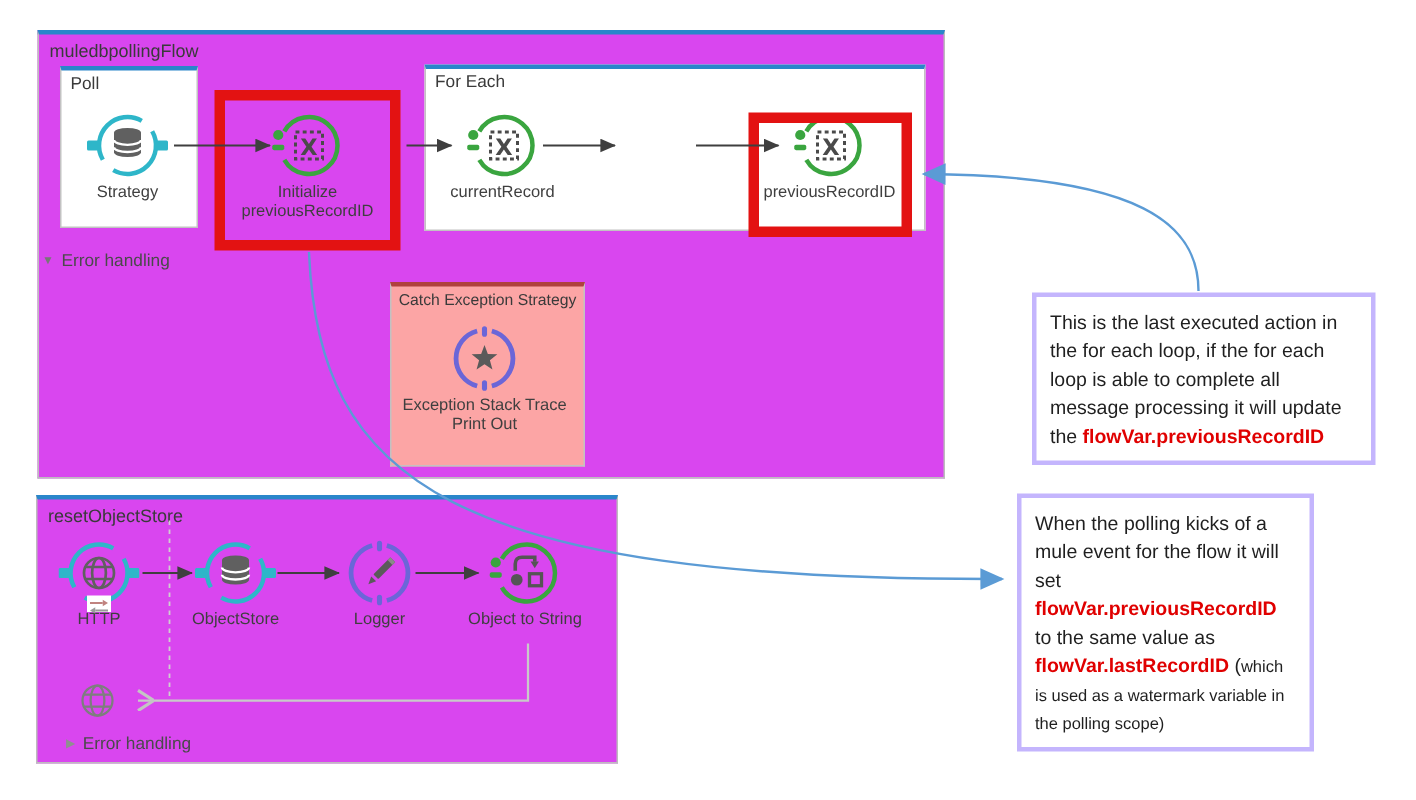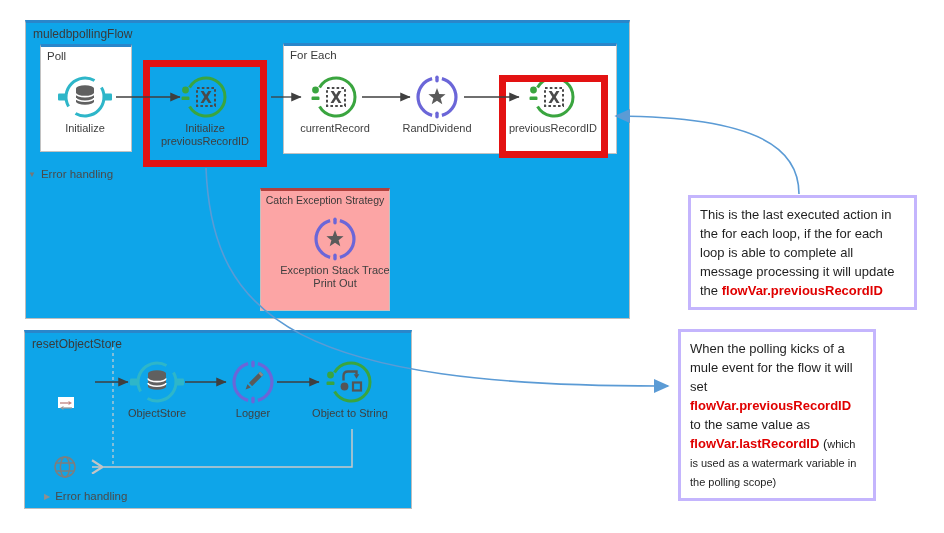--- a/index.html
+++ b/index.html
@@ -1,18 +1,18 @@
 <!DOCTYPE html>
 <html><head>
 <meta charset="utf-8">
 <style>
   html,body{margin:0;padding:0;background:#fff;font-family:"Liberation Sans",sans-serif;}
   #canvas{position:relative;width:944px;height:533px;background:#fff;overflow:hidden;}
 
-  .flow-container{position:absolute;background:#0ea5e9;border:1px solid #bdbdbd;border-top:3px solid #2a86ca;}
+  .flow-container{position:absolute;background:#d946ef;border:1px solid #bdbdbd;border-top:3px solid #2a86ca;}
   .flow-title{position:absolute;left:7px;top:4px;font-size:12px;color:#3a3a3a;white-space:nowrap;}
   .scope-box{position:absolute;background:#fff;border:1px solid #c2c2c2;border-top:3px solid #2a86ca;}
   .scope-title{position:absolute;left:6px;top:3px;font-size:11.5px;color:#3a3a3a;white-space:nowrap;}
   .catch-box{position:absolute;background:#fca5a5;border:1px solid #c2c2c2;border-top:3px solid #b0413e;}
   .catch-title{position:absolute;left:0;right:0;top:3px;font-size:10.5px;color:#3a3a3a;text-align:center;white-space:nowrap;}
 
   .node{position:absolute;text-align:center;}
   .node svg.ic{display:block;margin:0 auto;}
   .nlabel{margin-top:3px;font-size:11px;line-height:13px;color:#3f3f3f;}
 
@@ -62,21 +62,21 @@
         <path d="M12.5 38.45 A19 19 0 0 0 38.45 12.5"></path>
       </g>
       <rect x="-5" y="18.6" width="8" height="6.8" rx="1" fill="#2eb6c9"></rect>
       <rect x="41" y="18.6" width="8" height="6.8" rx="1" fill="#2eb6c9"></rect>
       <g fill="#606060">
         <ellipse cx="22" cy="13.5" rx="9" ry="3.2"></ellipse>
         <path d="M13 13.5 h18 v13 a9 3.2 0 0 1 -18 0 z"></path>
       </g>
       <path d="M13 18.4 a9 3.2 0 0 0 18 0 M13 23.1 a9 3.2 0 0 0 18 0" stroke="#fff" stroke-width="1.6" fill="none"></path>
     </svg>
-    <div class="nlabel">Initialize</div>
+    <div class="nlabel">Strategy</div>
   </div>
 
   <div class="node z2" style="left:150px;top:75px;width:110px;">
     <svg class="ic" width="54" height="44" viewBox="-6 0 54 44">
       <path d="M5.55 12.5 A19 19 0 1 1 5.55 31.5" stroke="#3aa53f" stroke-width="3" fill="none"></path>
       <circle cx="1.5" cy="15" r="3.4" fill="#3aa53f"></circle>
       <rect x="-2.5" y="21.5" width="8" height="3.6" rx="1.2" fill="#3aa53f"></rect>
       <rect x="13" y="13" width="18" height="18" fill="none" stroke="#4a4a4a" stroke-width="2" stroke-dasharray="2.6 2.2"></rect>
       <text x="22" y="28" font-size="15" font-weight="bold" fill="#4a4a4a" text-anchor="middle" font-family="DejaVu Sans, sans-serif">X</text>
     </svg>
@@ -87,57 +87,61 @@
     <svg class="ic" width="54" height="44" viewBox="-6 0 54 44">
       <path d="M5.55 12.5 A19 19 0 1 1 5.55 31.5" stroke="#3aa53f" stroke-width="3" fill="none"></path>
       <circle cx="1.5" cy="15" r="3.4" fill="#3aa53f"></circle>
       <rect x="-2.5" y="21.5" width="8" height="3.6" rx="1.2" fill="#3aa53f"></rect>
       <rect x="13" y="13" width="18" height="18" fill="none" stroke="#4a4a4a" stroke-width="2" stroke-dasharray="2.6 2.2"></rect>
       <text x="22" y="28" font-size="15" font-weight="bold" fill="#4a4a4a" text-anchor="middle" font-family="DejaVu Sans, sans-serif">X</text>
     </svg>
     <div class="nlabel">currentRecord</div>
   </div>
 
-  <div class="node z2" style="left:387px;top:75px;width:100px;">
+
+  <div class="node z2" style="left:503px;top:75px;width:100px;">
+    <svg class="ic" width="54" height="44" viewBox="-6 0 54 44">
+      <path d="M5.55 12.5 A19 19 0 1 1 5.55 31.5" stroke="#3aa53f" stroke-width="3" fill="none"></path>
+      <circle cx="1.5" cy="15" r="3.4" fill="#3aa53f"></circle>
+      <rect x="-2.5" y="21.5" width="8" height="3.6" rx="1.2" fill="#3aa53f"></rect>
+      <rect x="13" y="13" width="18" height="18" fill="none" stroke="#4a4a4a" stroke-width="2" stroke-dasharray="2.6 2.2"></rect>
+      <text x="22" y="28" font-size="15" font-weight="bold" fill="#4a4a4a" text-anchor="middle" font-family="DejaVu Sans, sans-serif">X</text>
+    </svg>
+    <div class="nlabel">previousRecordID</div>
+  </div>
+
+  <div class="node z2" style="left:268px;top:217px;width:110px;">
     <svg class="ic" width="44" height="44" viewBox="0 0 44 44">
       <g stroke="#6b66d8" stroke-width="3.2" fill="none">
         <path d="M17.1 3.65 A19 19 0 0 0 17.1 40.35"></path>
         <path d="M26.9 40.35 A19 19 0 0 0 26.9 3.65"></path>
       </g>
       <rect x="20.3" y="0.5" width="3.4" height="7" rx="1.7" fill="#6b66d8"></rect>
       <rect x="20.3" y="36.5" width="3.4" height="7" rx="1.7" fill="#6b66d8"></rect>
       <polygon fill="#5a5a5a" points="22,13 24.23,18.93 30.56,19.22 25.61,23.17 27.29,29.28 22,25.8 16.71,29.28 18.39,23.17 13.44,19.22 19.77,18.93"></polygon>
     </svg>
-    <div class="nlabel">RandDividend</div>
-  </div>
-
-  <div class="node z2" style="left:503px;top:75px;width:100px;">
-    <svg class="ic" width="54" height="44" viewBox="-6 0 54 44">
-      <path d="M5.55 12.5 A19 19 0 1 1 5.55 31.5" stroke="#3aa53f" stroke-width="3" fill="none"></path>
-      <circle cx="1.5" cy="15" r="3.4" fill="#3aa53f"></circle>
-      <rect x="-2.5" y="21.5" width="8" height="3.6" rx="1.2" fill="#3aa53f"></rect>
-      <rect x="13" y="13" width="18" height="18" fill="none" stroke="#4a4a4a" stroke-width="2" stroke-dasharray="2.6 2.2"></rect>
-      <text x="22" y="28" font-size="15" font-weight="bold" fill="#4a4a4a" text-anchor="middle" font-family="DejaVu Sans, sans-serif">X</text>
-    </svg>
-    <div class="nlabel">previousRecordID</div>
-  </div>
-
-  <div class="node z2" style="left:268px;top:217px;width:110px;margin-left:12px;">
-    <svg class="ic" width="44" height="44" viewBox="0 0 44 44">
-      <g stroke="#6b66d8" stroke-width="3.2" fill="none">
-        <path d="M17.1 3.65 A19 19 0 0 0 17.1 40.35"></path>
-        <path d="M26.9 40.35 A19 19 0 0 0 26.9 3.65"></path>
-      </g>
-      <rect x="20.3" y="0.5" width="3.4" height="7" rx="1.7" fill="#6b66d8"></rect>
-      <rect x="20.3" y="36.5" width="3.4" height="7" rx="1.7" fill="#6b66d8"></rect>
-      <polygon fill="#5a5a5a" points="22,13 24.23,18.93 30.56,19.22 25.61,23.17 27.29,29.28 22,25.8 16.71,29.28 18.39,23.17 13.44,19.22 19.77,18.93"></polygon>
-    </svg>
     <div class="nlabel">Exception Stack Trace Print Out</div>
   </div>
 
+  <div class="node z2" style="left:16px;top:360px;width:100px;">
+    <svg class="ic" width="54" height="44" viewBox="-5 0 54 44">
+      <g stroke="#2eb6c9" stroke-width="3" fill="none">
+        <path d="M31.5 5.55 A19 19 0 0 0 5.55 31.5"></path>
+        <path d="M12.5 38.45 A19 19 0 0 0 38.45 12.5"></path>
+      </g>
+      <rect x="-5" y="18.6" width="8" height="6.8" rx="1" fill="#2eb6c9"></rect>
+      <rect x="41" y="18.6" width="8" height="6.8" rx="1" fill="#2eb6c9"></rect>
+      <g stroke="#606060" stroke-width="1.8" fill="none">
+        <circle cx="22" cy="22" r="10"></circle>
+        <ellipse cx="22" cy="22" rx="4.6" ry="10"></ellipse>
+        <path d="M12.6 18 h18.8 M12.6 26 h18.8"></path>
+      </g>
+    </svg>
+    <div class="nlabel">HTTP</div>
+  </div>
 
   <div class="httpxfer" style="left:58px;top:397px;width:16px;height:11px;">
     <svg width="16" height="11" viewBox="0 0 16 11">
       <path d="M2 3 H10.5" stroke="#c0837f" stroke-width="1.3" fill="none"></path>
       <polygon points="10.5,0.9 10.5,5.1 14,3" fill="#c0837f"></polygon>
       <path d="M14 8 H5.5" stroke="#9a9a9a" stroke-width="1.3" fill="none"></path>
       <polygon points="5.5,5.9 5.5,10.1 2,8" fill="#9a9a9a"></polygon>
     </svg>
   </div>
 

